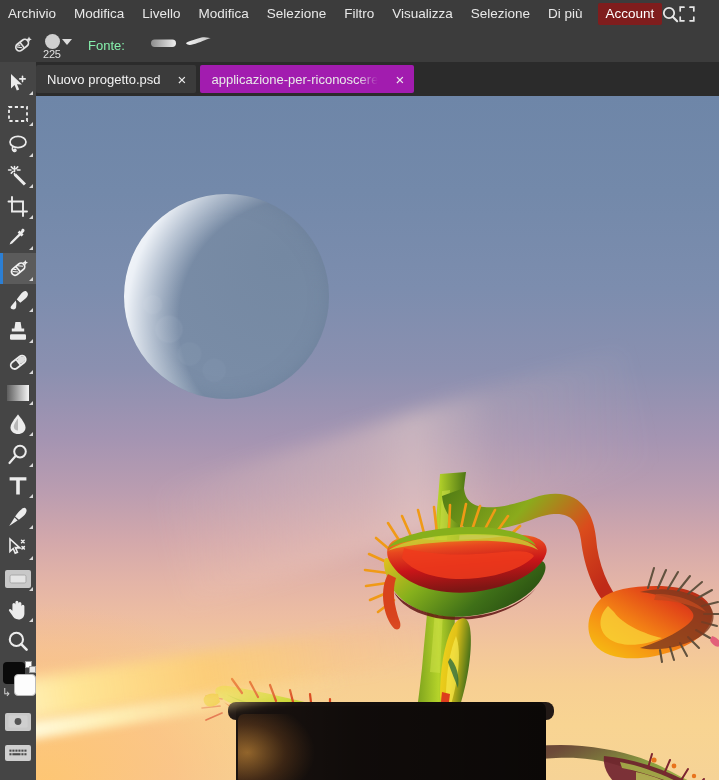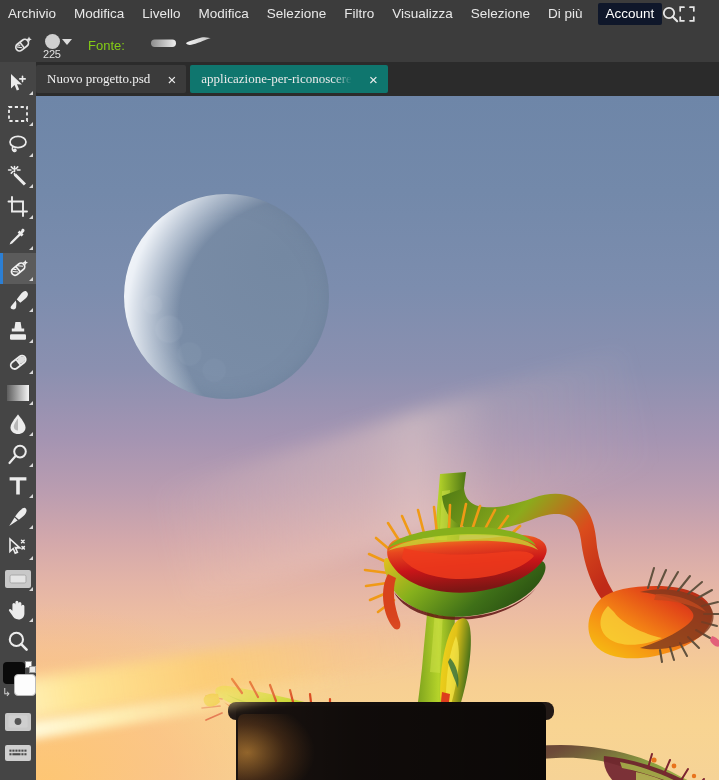--- a/index.html
+++ b/index.html
@@ -15,21 +15,21 @@
   .menubar {
     position:absolute; left:0; top:0; width:604px; height:28px;
     background:#3c3c3c; display:flex; align-items:center;
   }
   .menu-item {
     font-size:13.5px; color:#e8e8e8; padding:0 9px; height:28px;
     line-height:28px; white-space:nowrap; cursor:default;
   }
   .menu-item:first-child { padding-left:8px; }
   .account-btn {
-    background:#0f172a; color:#fff; font-size:13.5px;
+    background:#7f1d1d; color:#fff; font-size:13.5px;
     padding:3px 8px 4px; margin-left:6px; border-radius:2px;
     white-space:nowrap; cursor:pointer;
   }
   .mb-spacer { flex:1; }
   .mb-icon {
     width:26px; height:28px; display:flex; align-items:center;
     justify-content:center; cursor:pointer;
   }
   .mb-icon svg { display:block; }
 
@@ -50,21 +50,21 @@
   }
   .brush-num {
     position:absolute; left:1px; bottom:0px; font-size:11px; color:#e0e0e0;
     letter-spacing:-0.2px;
   }
   .brush-caret {
     position:absolute; left:20px; top:9px; width:0;height:0;
     border-left:5px solid transparent; border-right:5px solid transparent;
     border-top:6px solid #dcdcdc;
   }
-  .opt-label { font-size:13px; color:#84cc16; margin:0 7px 0 8px; }
+  .opt-label { font-size:13px; color:#86efac; margin:0 7px 0 8px; }
   .opt-select {
     background:#2a2a2a; color:#f0f0f0; font-size:13px;
     border:1px solid #2a2a2a; border-radius:2px;
     height:24px; padding:0 8px; display:flex; align-items:center;
     min-width:116px; cursor:pointer; position:relative;
   }
   .opt-select .sel-caret {
     margin-left:auto; padding-left:12px; font-size:11px; color:#dcdcdc;
   }
   .brush-previews { display:flex; align-items:center; gap:7px; margin-left:18px; }
@@ -81,22 +81,22 @@
     background:#2b2b2b;
   }
   .tabstrip { position:absolute; left:36px; top:0; display:flex;
     align-items:flex-start; height:34px; }
   .tab {
     display:flex; align-items:center; height:28px; margin-top:3px;
     font-size:13px; padding:0 6px 0 11px; border-radius:2px;
     white-space:nowrap; cursor:pointer;
   }
   .tab.active { background:#3b3b3b; color:#f2f2f2; }
-  .tab.inactive { background:#0f766e; color:#e9e9e9; margin-left:4px; }
-  .tab-title { overflow:hidden; max-width:185px; text-overflow:clip;font-family:Liberation Serif, serif; }
+  .tab.inactive { background:#a21caf; color:#e9e9e9; margin-left:4px; }
+  .tab-title { overflow:hidden; max-width:185px; text-overflow:clip; }
   .tab.inactive .tab-title {
     max-width:178px;
     mask-image:linear-gradient(to right,#000 88%,transparent 100%);
     -webkit-mask-image:linear-gradient(to right,#000 88%,transparent 100%);
   }
   .tab-close {
     margin-left:13px; width:17px; height:17px; display:flex;
     align-items:center; justify-content:center; cursor:pointer;
     font-size:15px; color:#eee; line-height:1;
   }

